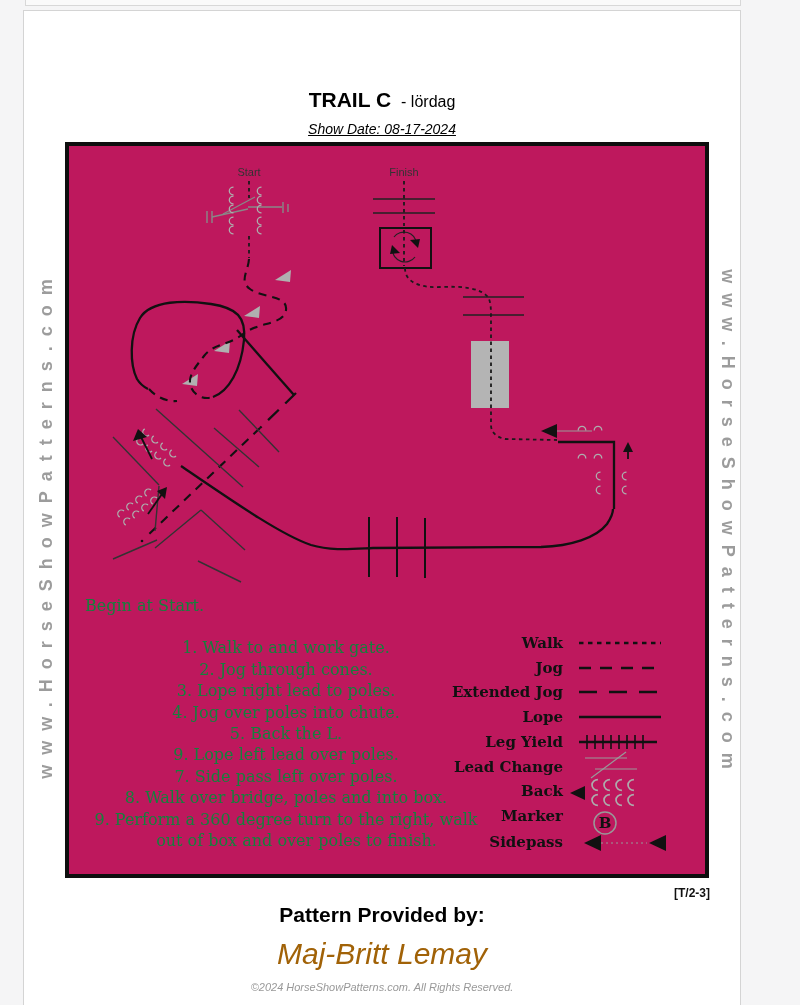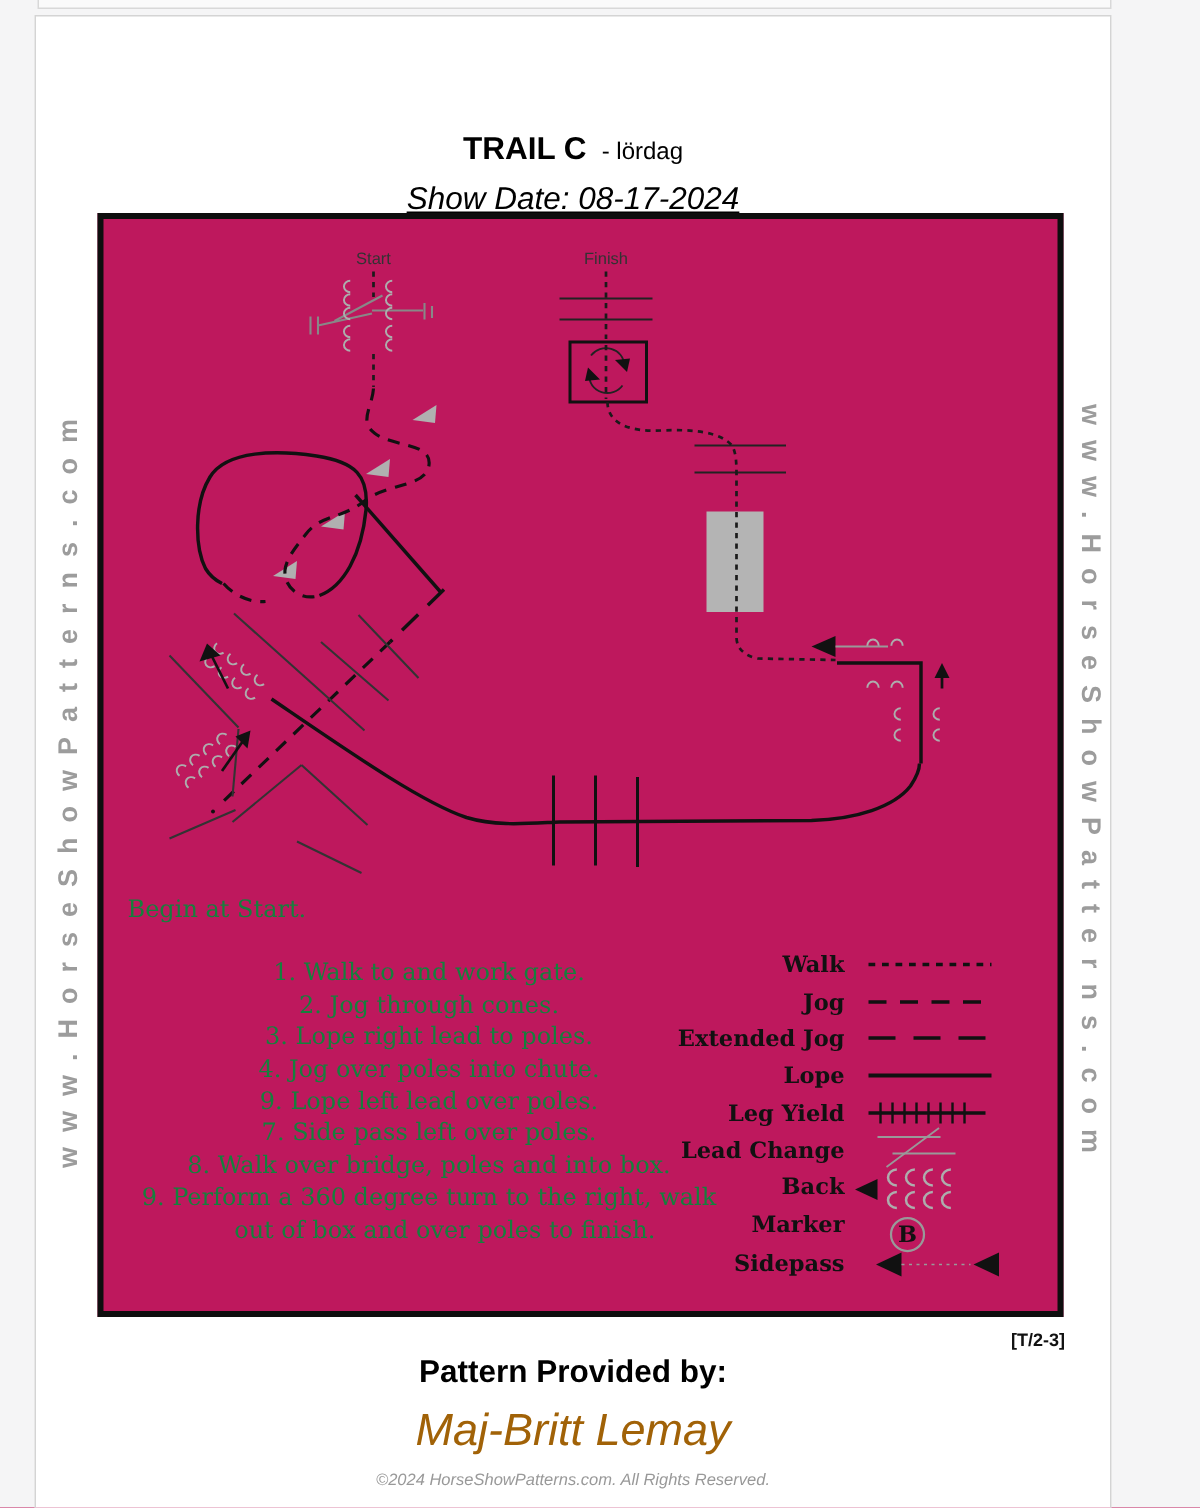--- a/index.html
+++ b/index.html
@@ -8,21 +8,21 @@
   .prev-strip{position:absolute;left:25px;top:-7px;width:714px;height:11px;
        background:#fafafa;border:1px solid #d8d8d8;}
   .page{position:absolute;left:23px;top:10px;width:718px;height:1020px;
        background:#ffffff;border:1px solid #d4d4d4;box-sizing:border-box;}
   .title{position:absolute;left:0;top:27px;width:100%;text-align:center;
        font-family:"Liberation Serif",serif;font-weight:bold;font-size:29px;color:#000;}
   .subtitle{position:absolute;left:0;top:77px;width:100%;text-align:center;font-size:18px;color:#000;}
   .subtitle .b{font-weight:bold;font-size:21px;}
   .subtitle .r{margin-left:10px;font-size:16px;}
   .showdate{position:absolute;left:0;top:110px;width:100%;text-align:center;
-       font-style:italic;font-size:21px;color:#000;}
+       font-style:italic;font-size:14px;color:#000;}
   .showdate span{text-decoration:underline;}
   .dbox{position:absolute;left:41px;top:131px;width:644px;height:736px;
        border:4px solid #0e0e0e;box-sizing:border-box;background:#be185d;}
   .dbox svg{display:block;}
   .instr{position:absolute;left:61px;top:584px;width:402px;
        font-family:"DejaVu Serif","Liberation Serif",serif;font-size:16px;
        line-height:21.4px;color:#15803d;}
   .instr .intro{margin-bottom:21px;}
   .instr .step{padding-left:21px;text-indent:-21px;text-align:center;}
   .wm{position:absolute;width:0;height:0;}
@@ -250,20 +250,21 @@
       </g>
     </svg>
   </div>
 
   <div class="instr">
     <div class="intro">Begin at Start.</div>
     <div class="step">1. Walk to and work gate.</div>
     <div class="step">2. Jog through cones.</div>
     <div class="step">3. Lope right lead to poles.</div>
     <div class="step">4. Jog over poles into chute.</div>
+    <div class="step">5. Back the L.</div>
     <div class="step">9. Lope left lead over poles.</div>
     <div class="step">7. Side pass left over poles.</div>
     <div class="step">8. Walk over bridge, poles and into box.</div>
     <div class="step">9. Perform a 360 degree turn to the right, walk out of&nbsp;box and over poles to finish.</div>
   </div>
 
   <div class="pcode">[T/2-3]</div>
   <div class="provided">Pattern Provided by:</div>
   <div class="pname">Maj-Britt Lemay</div>
   <div class="copyright">©2024 HorseShowPatterns.com. All Rights Reserved.</div>

